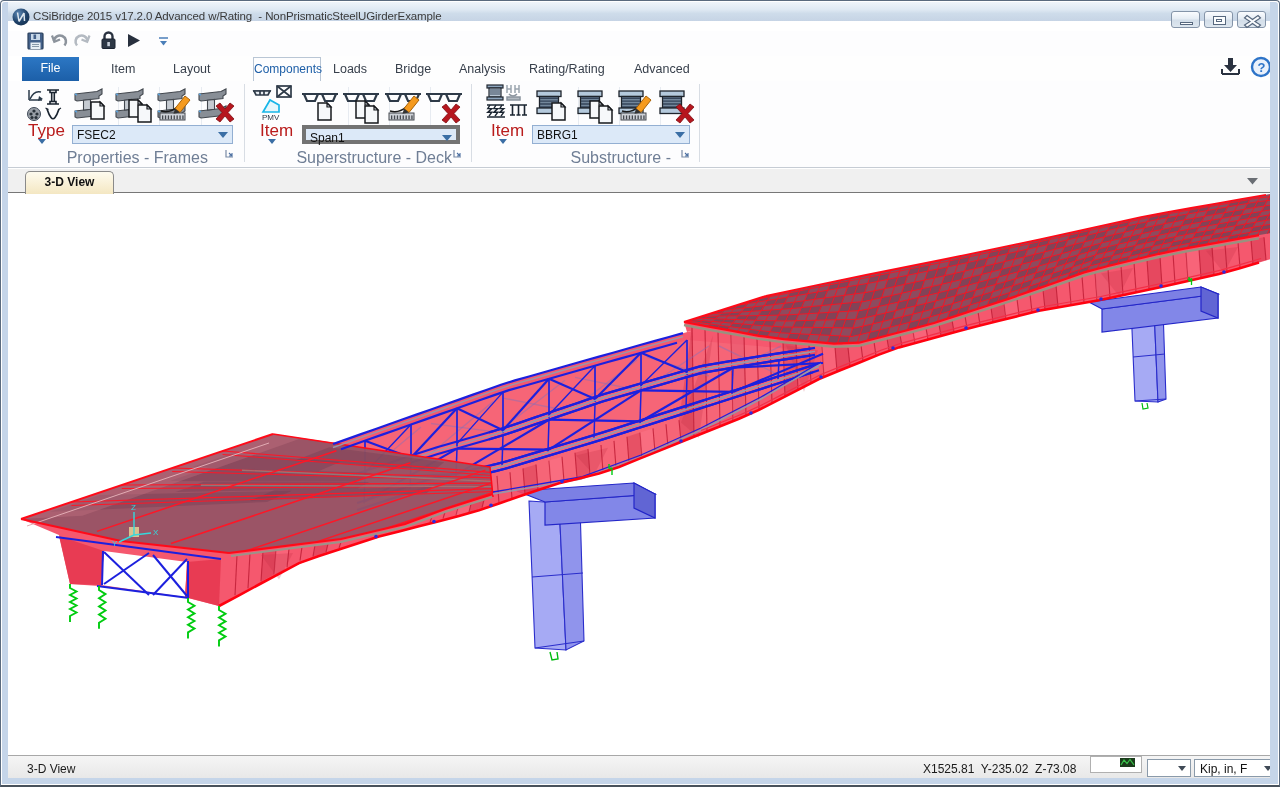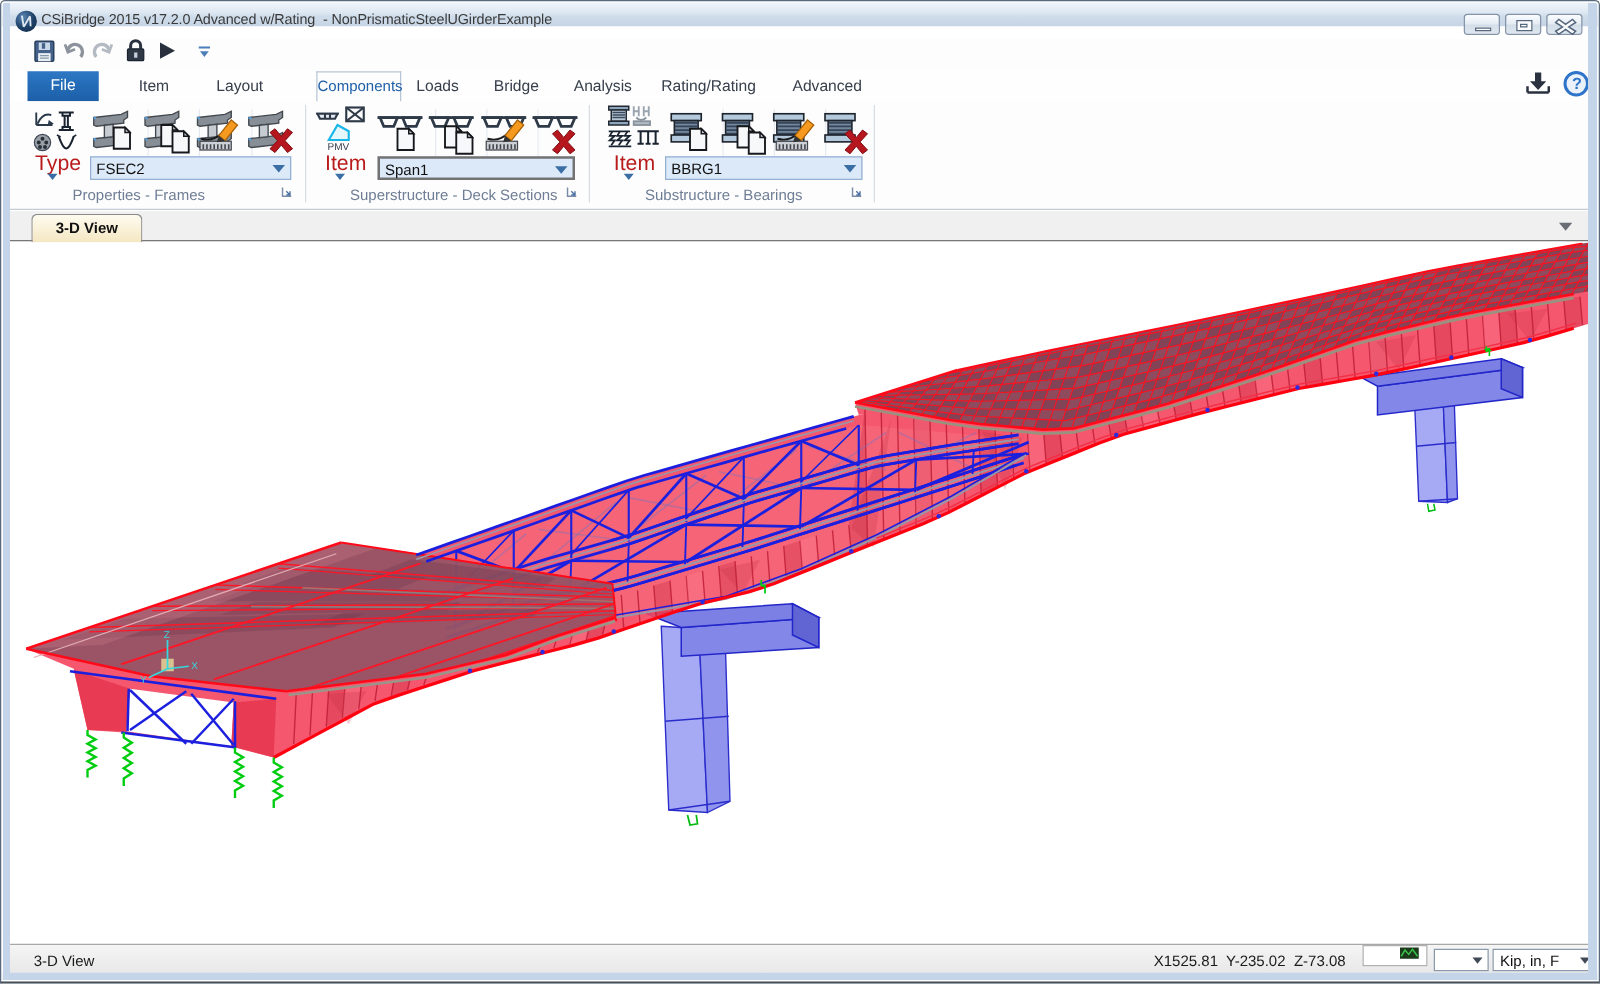--- a/index.html
+++ b/index.html
@@ -12,21 +12,21 @@
 #qat { position:absolute; left:1px; top:30px; right:1px; height:25px; background:#FDFDFE; }
 #tabs { position:absolute; left:7px; top:55px; right:7px; height:25px; background:#FEFEFE; font-size:12.5px;margin-left:13px; }
 #tabs .t { position:absolute; top:2px; height:23px; line-height:22px; color:#38404C; }
 #tabs .file { position:absolute; left:1px; top:1px; width:57px; height:24px; background:linear-gradient(#2C77C4,#1C5FA8);
    color:#fff; text-align:center; line-height:23px; }
 #tabs .active { position:absolute; top:1px; height:25px; background:#FDFDFE; border:1px solid #B9C6D5; border-bottom:none;
    color:#1E5FA8; line-height:23px; text-align:center; font-size:12px; }
 #ribbon { position:absolute; left:7px; top:80px; right:7px; height:87px; background:#FDFDFE; border-bottom:1px solid #C6CCD4; }
 .gsep { position:absolute; top:3px; height:78px; width:1px; background:#D8DDE4; }
 .bsep { position:absolute; top:6px; height:56px; width:1px; background:#E7EBF1; }
-.glabel { position:absolute; top:68px; font-size:12px; color:#6F7E95; text-align:left; }
+.glabel { position:absolute; top:68px; font-size:16px; color:#6F7E95; text-align:right; }
 .gbtn-label { position:absolute; font-size:17px; color:#b91c1c; }
 .dda { position:absolute; width:0; height:0; border-left:4.5px solid transparent; border-right:4.5px solid transparent; border-top:5px solid #3A6EA5; }
 #vtabbar { position:absolute; left:7px; top:168px; right:7px; height:24px; background:#F0F0F0; border-bottom:1px solid #777; }
 #vtab { position:absolute; left:17px; top:2px; width:89px; height:23px; background:linear-gradient(#FEFBEF,#F4E7C2);
   border:1px solid #8A8A8A; border-bottom:none; border-radius:5px 5px 0 0; font-size:12px; font-weight:bold; color:#111;
   text-align:center; line-height:21px; }
 #view { position:absolute; left:7px; top:193px; right:7px; bottom:33px; background:#fff; overflow:hidden; }
 .scombo { position:absolute; top:3px; height:18px; background:#fff; border:1px solid #8A9AAA; }
 .scombo:after { content:""; position:absolute; right:4px; top:6px; border-left:4.5px solid transparent; border-right:4.5px solid transparent; border-top:5.5px solid #404A56; }
 </style></head><body>
@@ -366,21 +366,21 @@
  <div class="gbtn-label" style="left:27px;top:120px">Type</div>
  <div class="dda" style="left:37px;top:138px"></div>
  <div class="gbtn-label" style="left:259px;top:120px">Item</div>
  <div class="dda" style="left:267px;top:138px"></div>
  <div class="gbtn-label" style="left:490px;top:120px">Item</div>
  <div class="dda" style="left:498px;top:138px"></div>
  <div style="position:absolute;left:71px;top:124px;width:161px;height:19px;background:#DCE9F8;border:1px solid #93AFD2">
    <span style="position:absolute;left:4px;top:2px;font:12px 'Liberation Sans';color:#111">FSEC2</span>
    <span style="position:absolute;right:4px;top:6px;width:0;height:0;border-left:5px solid transparent;border-right:5px solid transparent;border-top:6px solid #3A6EA5"></span>
  </div>
- <div style="position:absolute;left:301px;top:124px;width:158px;height:19px;background:#DCE9F8;border:2px solid #737373">
+ <div style="position:absolute;left:301px;top:124px;width:158px;height:19px;background:#DCE9F8;border:4px solid #737373">
    <span style="position:absolute;left:4px;top:2px;font:12px 'Liberation Sans';color:#111">Span1</span>
    <span style="position:absolute;right:4px;top:6px;width:0;height:0;border-left:5px solid transparent;border-right:5px solid transparent;border-top:6px solid #3A6EA5"></span>
  </div>
  <div style="position:absolute;left:531px;top:124px;width:158px;height:19px;background:#DCE9F8;border:1px solid #93AFD2">
    <span style="position:absolute;left:4px;top:2px;font:12px 'Liberation Sans';color:#111">BBRG1</span>
    <span style="position:absolute;right:4px;top:6px;width:0;height:0;border-left:5px solid transparent;border-right:5px solid transparent;border-top:6px solid #3A6EA5"></span>
  </div>
  <svg style="position:absolute;left:224px;top:148px" width="10" height="10">
       <path d="M1,1 L1,8 L8,8" fill="none" stroke="#7A8BA5" stroke-width="1.2"></path>
       <path d="M4,4 L7,7 M7,4 L7,7 L4,7" stroke="#4A6EA0" stroke-width="1.1" fill="none"></path>

